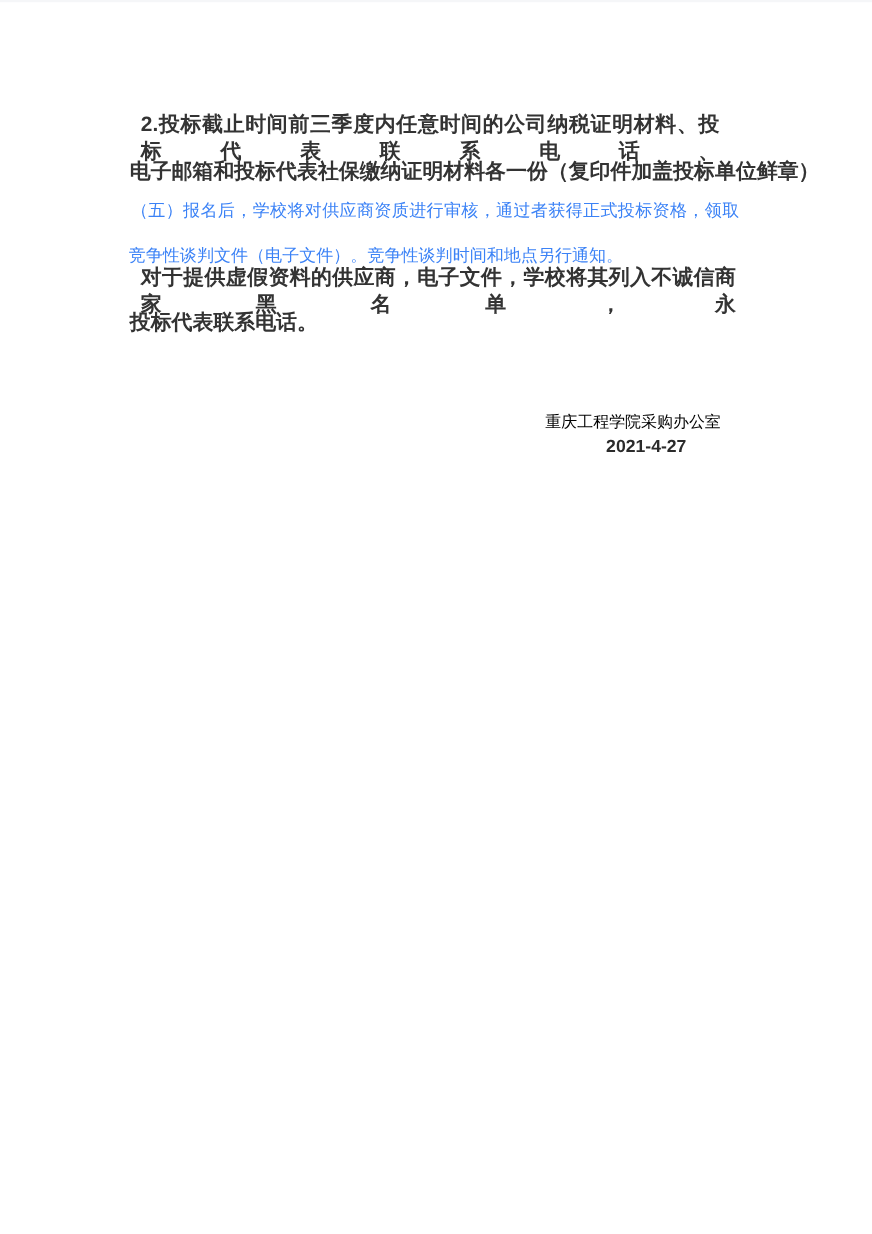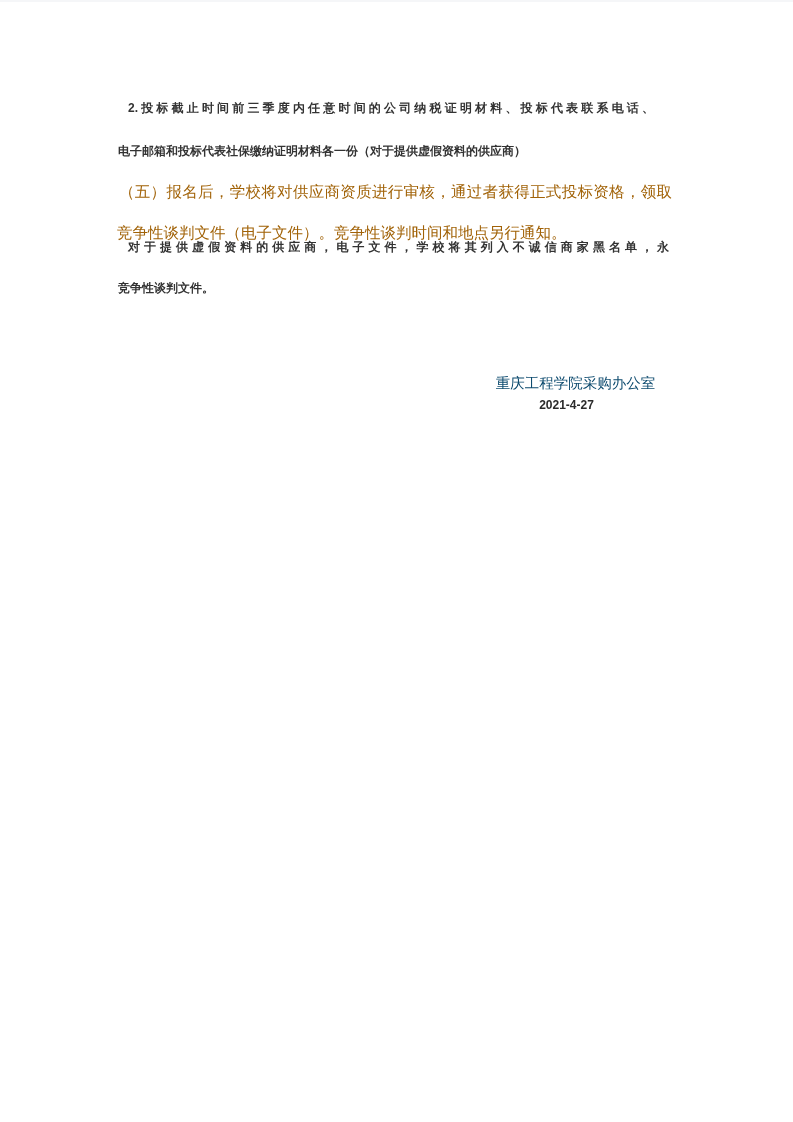--- a/index.html
+++ b/index.html
@@ -25,28 +25,28 @@
     background: #f5f6f8;
   }
   .line {
     position: absolute;
     white-space: nowrap;
     line-height: 1.32;
   }
   .bold-sans {
     font-family: "Liberation Sans", "DejaVu Sans", sans-serif;
     font-weight: 700;
-    font-size: 12px;
+    font-size: 19px;
     color: #333333;
   }
   .serif {
     font-family: "Liberation Serif", "DejaVu Serif", serif;
     font-weight: 400;
     font-size: 15.5px;
-    color: #a16207;
+    color: #3b82f6;
   }
   .justify-line {
     white-space: normal;
     text-align: justify;
     text-align-last: justify;
   }
   
   .l1 { left: 128px; top: 101px; width: 526px; }
   .l2 { left: 118px; top: 144px; }
   
@@ -55,48 +55,48 @@
   
   .l5 { left: 128px; top: 240px; width: 541px; }
   .l6 { left: 118px; top: 281px; }
   
   .sig-org {
     position: absolute;
     left: 448px; top: 374px; width: 255px;
     text-align: center;
     font-family: "Liberation Serif", "DejaVu Serif", serif;
     font-size: 14.5px;
-    color: #0c4a6e;
+    color: #000000;
     white-space: nowrap;
   }
   .sig-date {
     position: absolute;
-    left: 439px; top: 398px; width: 255px;
+    left: 460px; top: 398px; width: 255px;
     text-align: center;
     font-family: "Liberation Sans", "DejaVu Sans", sans-serif;
     font-weight: 700;
-    font-size: 12px;
+    font-size: 16px;
     color: #2b2b2b;
     white-space: nowrap;
   }
 </style>
 </head>
 <body>
 
 <div class="page">
   <div class="page-top-edge"></div>
 
   <div class="line bold-sans justify-line l1">2.投标截止时间前三季度内任意时间的公司纳税证明材料、投标代表联系电话、</div>
 
-  <div class="line bold-sans l2">电子邮箱和投标代表社保缴纳证明材料各一份（对于提供虚假资料的供应商）</div>
+  <div class="line bold-sans l2">电子邮箱和投标代表社保缴纳证明材料各一份（复印件加盖投标单位鲜章）</div>
 
   <div class="line serif justify-line l3">（五）报名后，学校将对供应商资质进行审核，通过者获得正式投标资格，领取</div>
 
   <div class="line serif l4">竞争性谈判文件（电子文件）。竞争性谈判时间和地点另行通知。</div>
 
   <div class="line bold-sans justify-line l5">对于提供虚假资料的供应商，电子文件，学校将其列入不诚信商家黑名单，永</div>
 
-  <div class="line bold-sans l6">竞争性谈判文件。</div>
+  <div class="line bold-sans l6">投标代表联系电话。</div>
 
   <div class="sig-org">重庆工程学院采购办公室</div>
 
   <div class="sig-date">2021-4-27</div>
 </div>
 
 </body></html>

